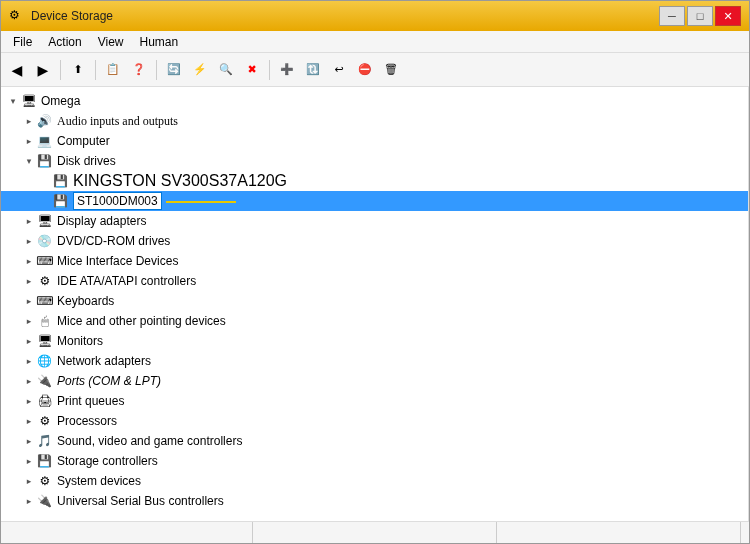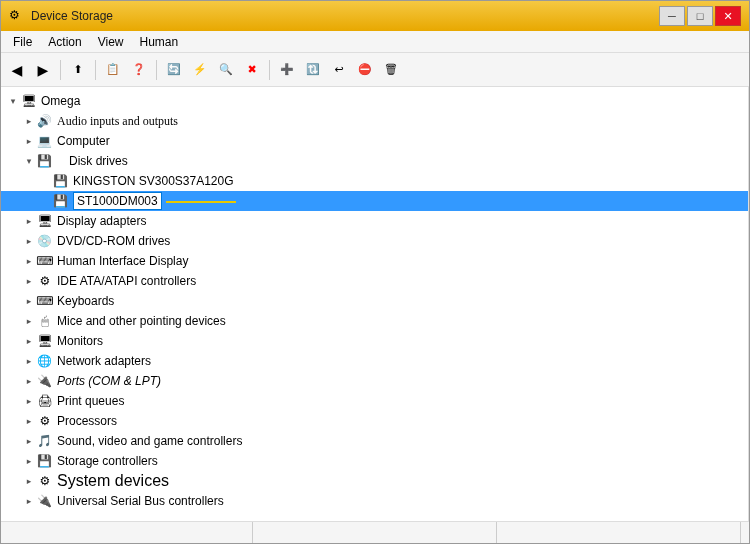--- a/index.html
+++ b/index.html
@@ -225,46 +225,46 @@
           <span style="font-size: 12px; font-family: Liberation Serif, serif;">Audio inputs and outputs</span>
         </div>
         <div class="tree-item" style="padding-left: 20px;">
           <span style="width: 16px; height: 16px; display: inline-flex; align-items: center; justify-content: center; font-size: 9px; color: rgb(85, 85, 85); flex-shrink: 0; cursor: pointer;">▸</span>
           <span style="width: 16px; height: 16px; margin-right: 4px; flex-shrink: 0; display: inline-flex; align-items: center; justify-content: center; font-size: 12px;">💻</span>
           <span style="font-size: 12px;">Computer</span>
         </div>
         <div class="tree-item" style="padding-left: 20px;">
           <span style="width: 16px; height: 16px; display: inline-flex; align-items: center; justify-content: center; font-size: 9px; color: rgb(85, 85, 85); flex-shrink: 0; cursor: pointer;">▾</span>
           <span style="width: 16px; height: 16px; margin-right: 4px; flex-shrink: 0; display: inline-flex; align-items: center; justify-content: center; font-size: 12px;">💾</span>
-          <span style="font-size: 12px; margin-left: 12px;">Disk drives</span>
+          <span style="font-size: 12px;">Disk drives</span>
         </div>
         <div class="tree-item" style="padding-left: 36px;">
           <span style="width: 16px; height: 16px; display: inline-flex; align-items: center; justify-content: center; font-size: 9px; color: rgb(85, 85, 85); flex-shrink: 0; cursor: pointer;"></span>
           <span style="width: 16px; height: 16px; margin-right: 4px; flex-shrink: 0; display: inline-flex; align-items: center; justify-content: center; font-size: 12px;">💾</span>
-          <span style="font-size: 12px;">KINGSTON SV300S37A120G</span>
+          <span style="font-size: 16px;">KINGSTON SV300S37A120G</span>
         </div>
         <div class="tree-item selected" style="padding-left: 36px;">
           <span style="width: 16px; height: 16px; display: inline-flex; align-items: center; justify-content: center; font-size: 9px; color: rgb(85, 85, 85); flex-shrink: 0; cursor: pointer;"></span>
           <span style="width: 16px; height: 16px; margin-right: 4px; flex-shrink: 0; display: inline-flex; align-items: center; justify-content: center; font-size: 12px;">💾</span>
           <span style="font-size: 12px;"><span style="background: rgb(255, 255, 255); border: 1px solid rgb(0, 120, 215); padding: 1px 3px; color: rgb(0, 0, 0); display: inline-block;">ST1000DM003</span><span style="display: inline-block; margin-left: 4px; width: 70px; height: 2px; background: rgb(232, 200, 0); vertical-align: middle; border-top: 2px solid rgb(232, 200, 0);"></span></span>
         </div>
         <div class="tree-item" style="padding-left: 20px;">
           <span style="width: 16px; height: 16px; display: inline-flex; align-items: center; justify-content: center; font-size: 9px; color: rgb(85, 85, 85); flex-shrink: 0; cursor: pointer;">▸</span>
           <span style="width: 16px; height: 16px; margin-right: 4px; flex-shrink: 0; display: inline-flex; align-items: center; justify-content: center; font-size: 12px;">🖥</span>
           <span style="font-size: 12px;">Display adapters</span>
         </div>
         <div class="tree-item" style="padding-left: 20px;">
           <span style="width: 16px; height: 16px; display: inline-flex; align-items: center; justify-content: center; font-size: 9px; color: rgb(85, 85, 85); flex-shrink: 0; cursor: pointer;">▸</span>
           <span style="width: 16px; height: 16px; margin-right: 4px; flex-shrink: 0; display: inline-flex; align-items: center; justify-content: center; font-size: 12px;">💿</span>
           <span style="font-size: 12px;">DVD/CD-ROM drives</span>
         </div>
         <div class="tree-item" style="padding-left: 20px;">
           <span style="width: 16px; height: 16px; display: inline-flex; align-items: center; justify-content: center; font-size: 9px; color: rgb(85, 85, 85); flex-shrink: 0; cursor: pointer;">▸</span>
           <span style="width: 16px; height: 16px; margin-right: 4px; flex-shrink: 0; display: inline-flex; align-items: center; justify-content: center; font-size: 12px;">⌨</span>
-          <span style="font-size: 12px;">Human Interface Display</span>
+          <span style="font-size: 12px;">Mice Interface Devices</span>
         </div>
         <div class="tree-item" style="padding-left: 20px;">
           <span style="width: 16px; height: 16px; display: inline-flex; align-items: center; justify-content: center; font-size: 9px; color: rgb(85, 85, 85); flex-shrink: 0; cursor: pointer;">▸</span>
           <span style="width: 16px; height: 16px; margin-right: 4px; flex-shrink: 0; display: inline-flex; align-items: center; justify-content: center; font-size: 12px;">⚙</span>
           <span style="font-size: 12px;">IDE ATA/ATAPI controllers</span>
         </div>
         <div class="tree-item" style="padding-left: 20px;">
           <span style="width: 16px; height: 16px; display: inline-flex; align-items: center; justify-content: center; font-size: 9px; color: rgb(85, 85, 85); flex-shrink: 0; cursor: pointer;">▸</span>
           <span style="width: 16px; height: 16px; margin-right: 4px; flex-shrink: 0; display: inline-flex; align-items: center; justify-content: center; font-size: 12px;">⌨</span>
           <span style="font-size: 12px;">Keyboards</span>
@@ -305,21 +305,21 @@
           <span style="font-size: 12px;">Sound, video and game controllers</span>
         </div>
         <div class="tree-item" style="padding-left: 20px;">
           <span style="width: 16px; height: 16px; display: inline-flex; align-items: center; justify-content: center; font-size: 9px; color: rgb(85, 85, 85); flex-shrink: 0; cursor: pointer;">▸</span>
           <span style="width: 16px; height: 16px; margin-right: 4px; flex-shrink: 0; display: inline-flex; align-items: center; justify-content: center; font-size: 12px;">💾</span>
           <span style="font-size: 12px;">Storage controllers</span>
         </div>
         <div class="tree-item" style="padding-left: 20px;">
           <span style="width: 16px; height: 16px; display: inline-flex; align-items: center; justify-content: center; font-size: 9px; color: rgb(85, 85, 85); flex-shrink: 0; cursor: pointer;">▸</span>
           <span style="width: 16px; height: 16px; margin-right: 4px; flex-shrink: 0; display: inline-flex; align-items: center; justify-content: center; font-size: 12px;">⚙</span>
-          <span style="font-size: 16px;">System devices</span>
+          <span style="font-size: 12px;">System devices</span>
         </div>
         <div class="tree-item" style="padding-left: 20px;">
           <span style="width: 16px; height: 16px; display: inline-flex; align-items: center; justify-content: center; font-size: 9px; color: rgb(85, 85, 85); flex-shrink: 0; cursor: pointer;">▸</span>
           <span style="width: 16px; height: 16px; margin-right: 4px; flex-shrink: 0; display: inline-flex; align-items: center; justify-content: center; font-size: 12px;">🔌</span>
           <span style="font-size: 12px;">Universal Serial Bus controllers</span>
         </div>
       </div>
   </div>
 
   <div class="status-bar">

